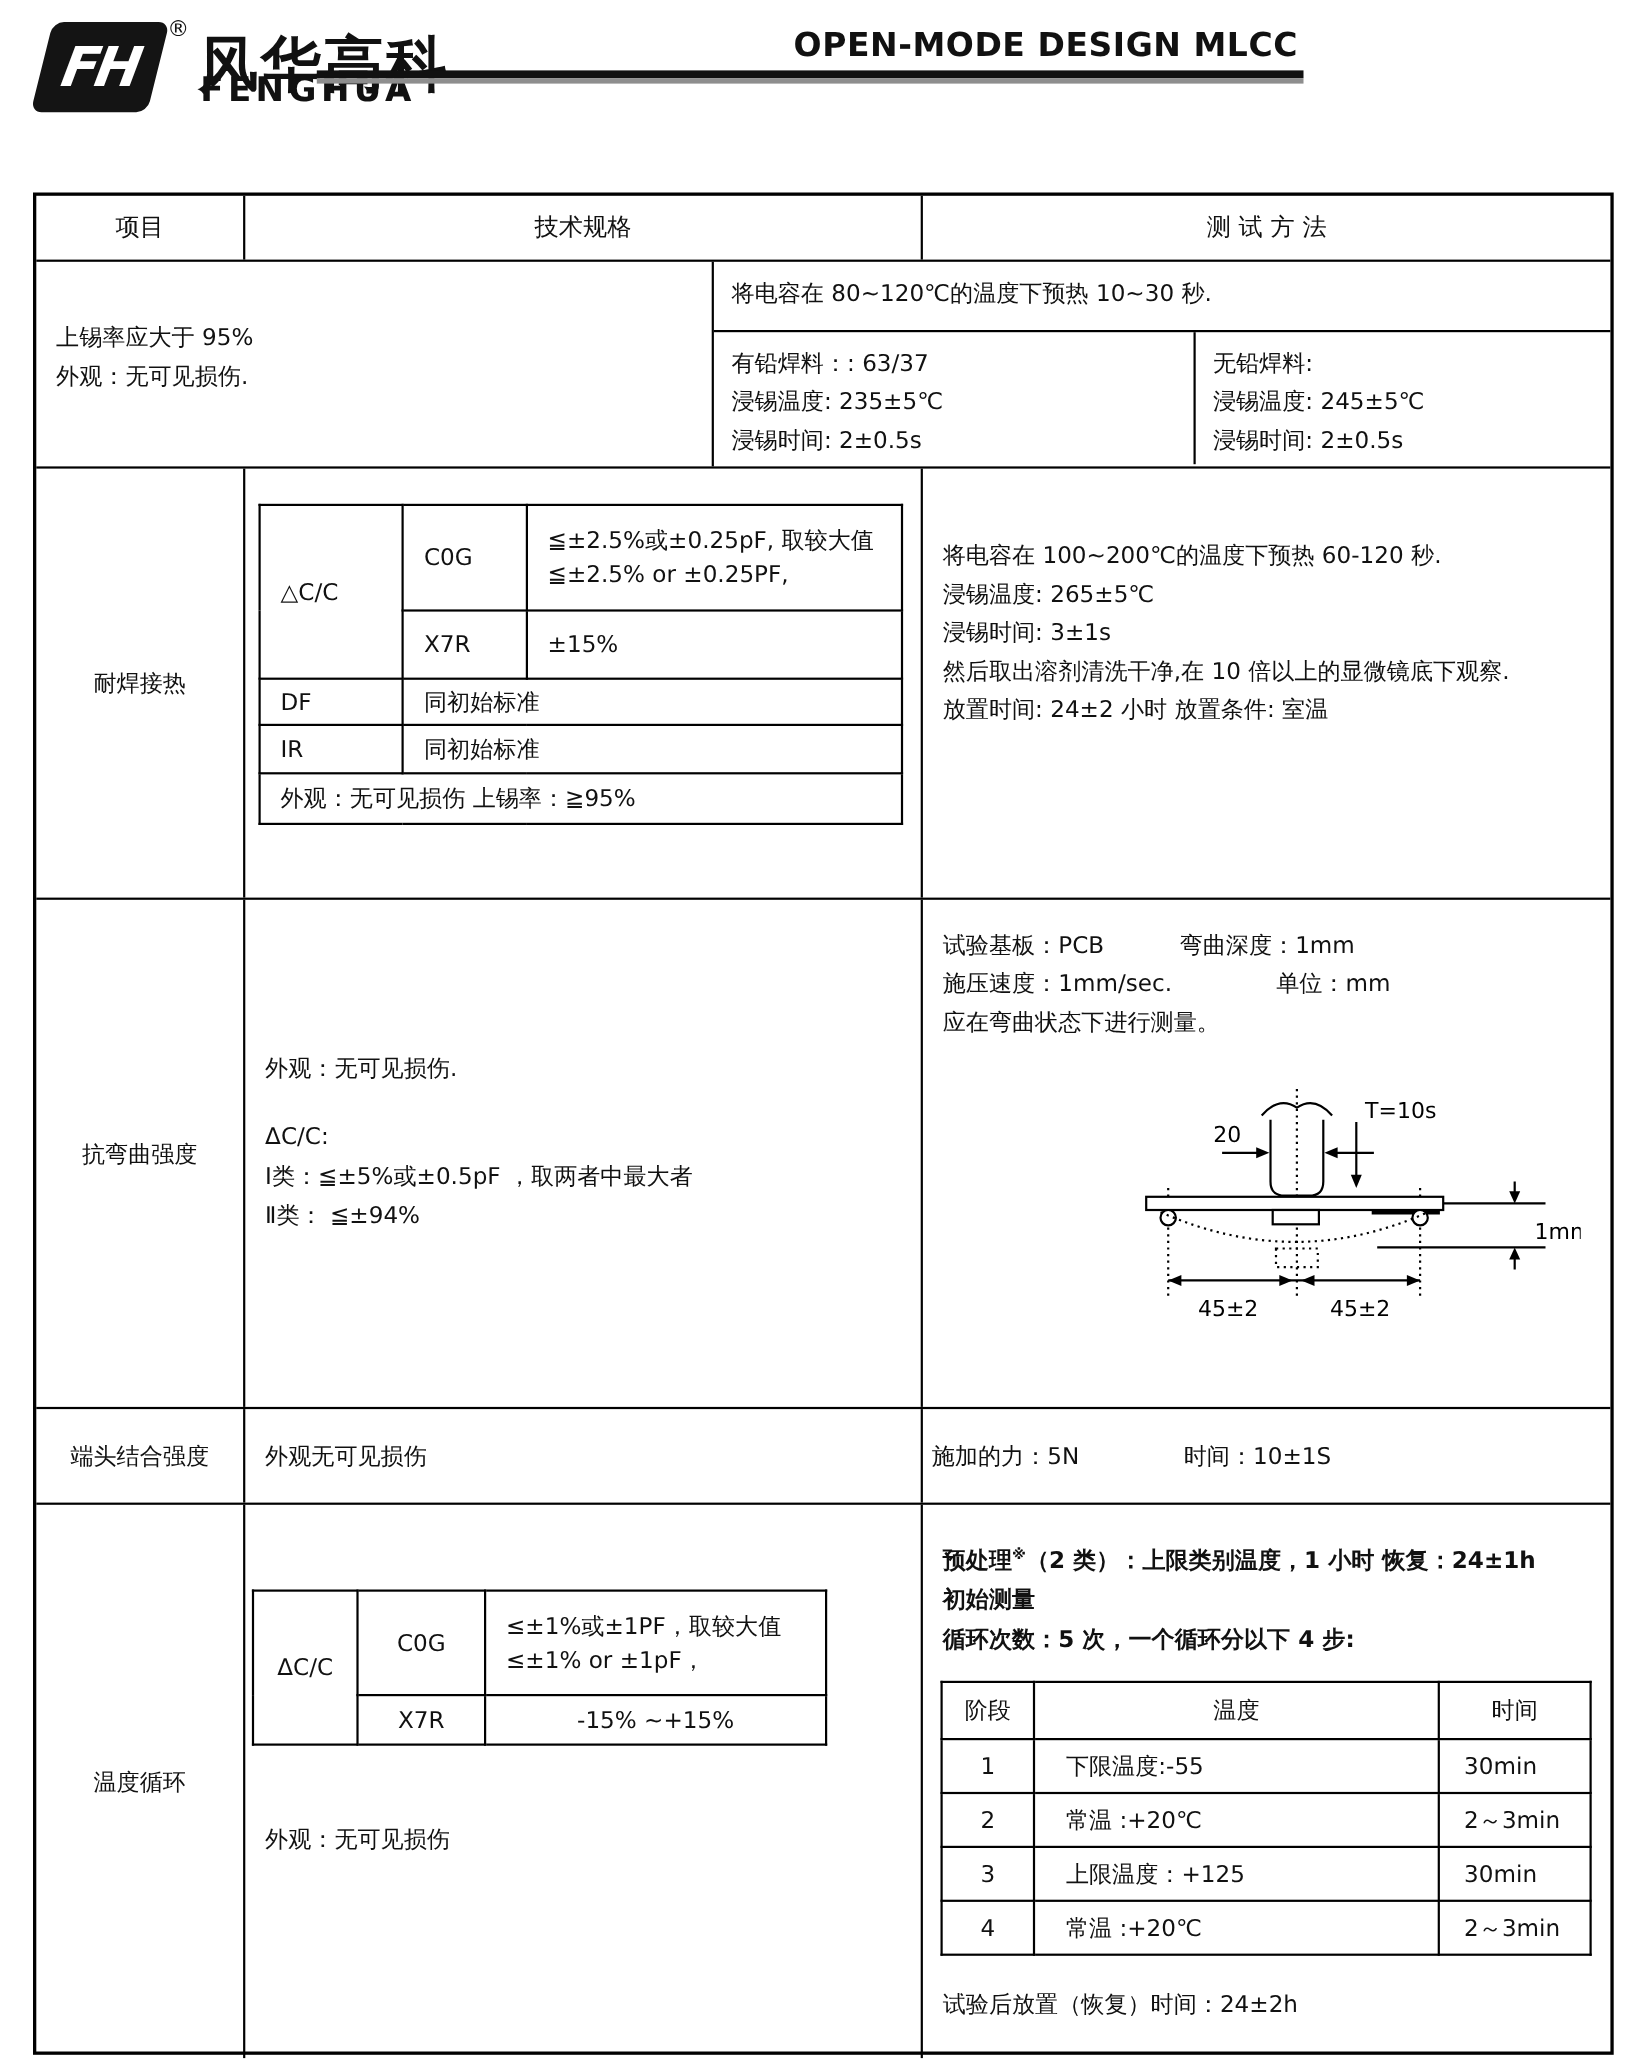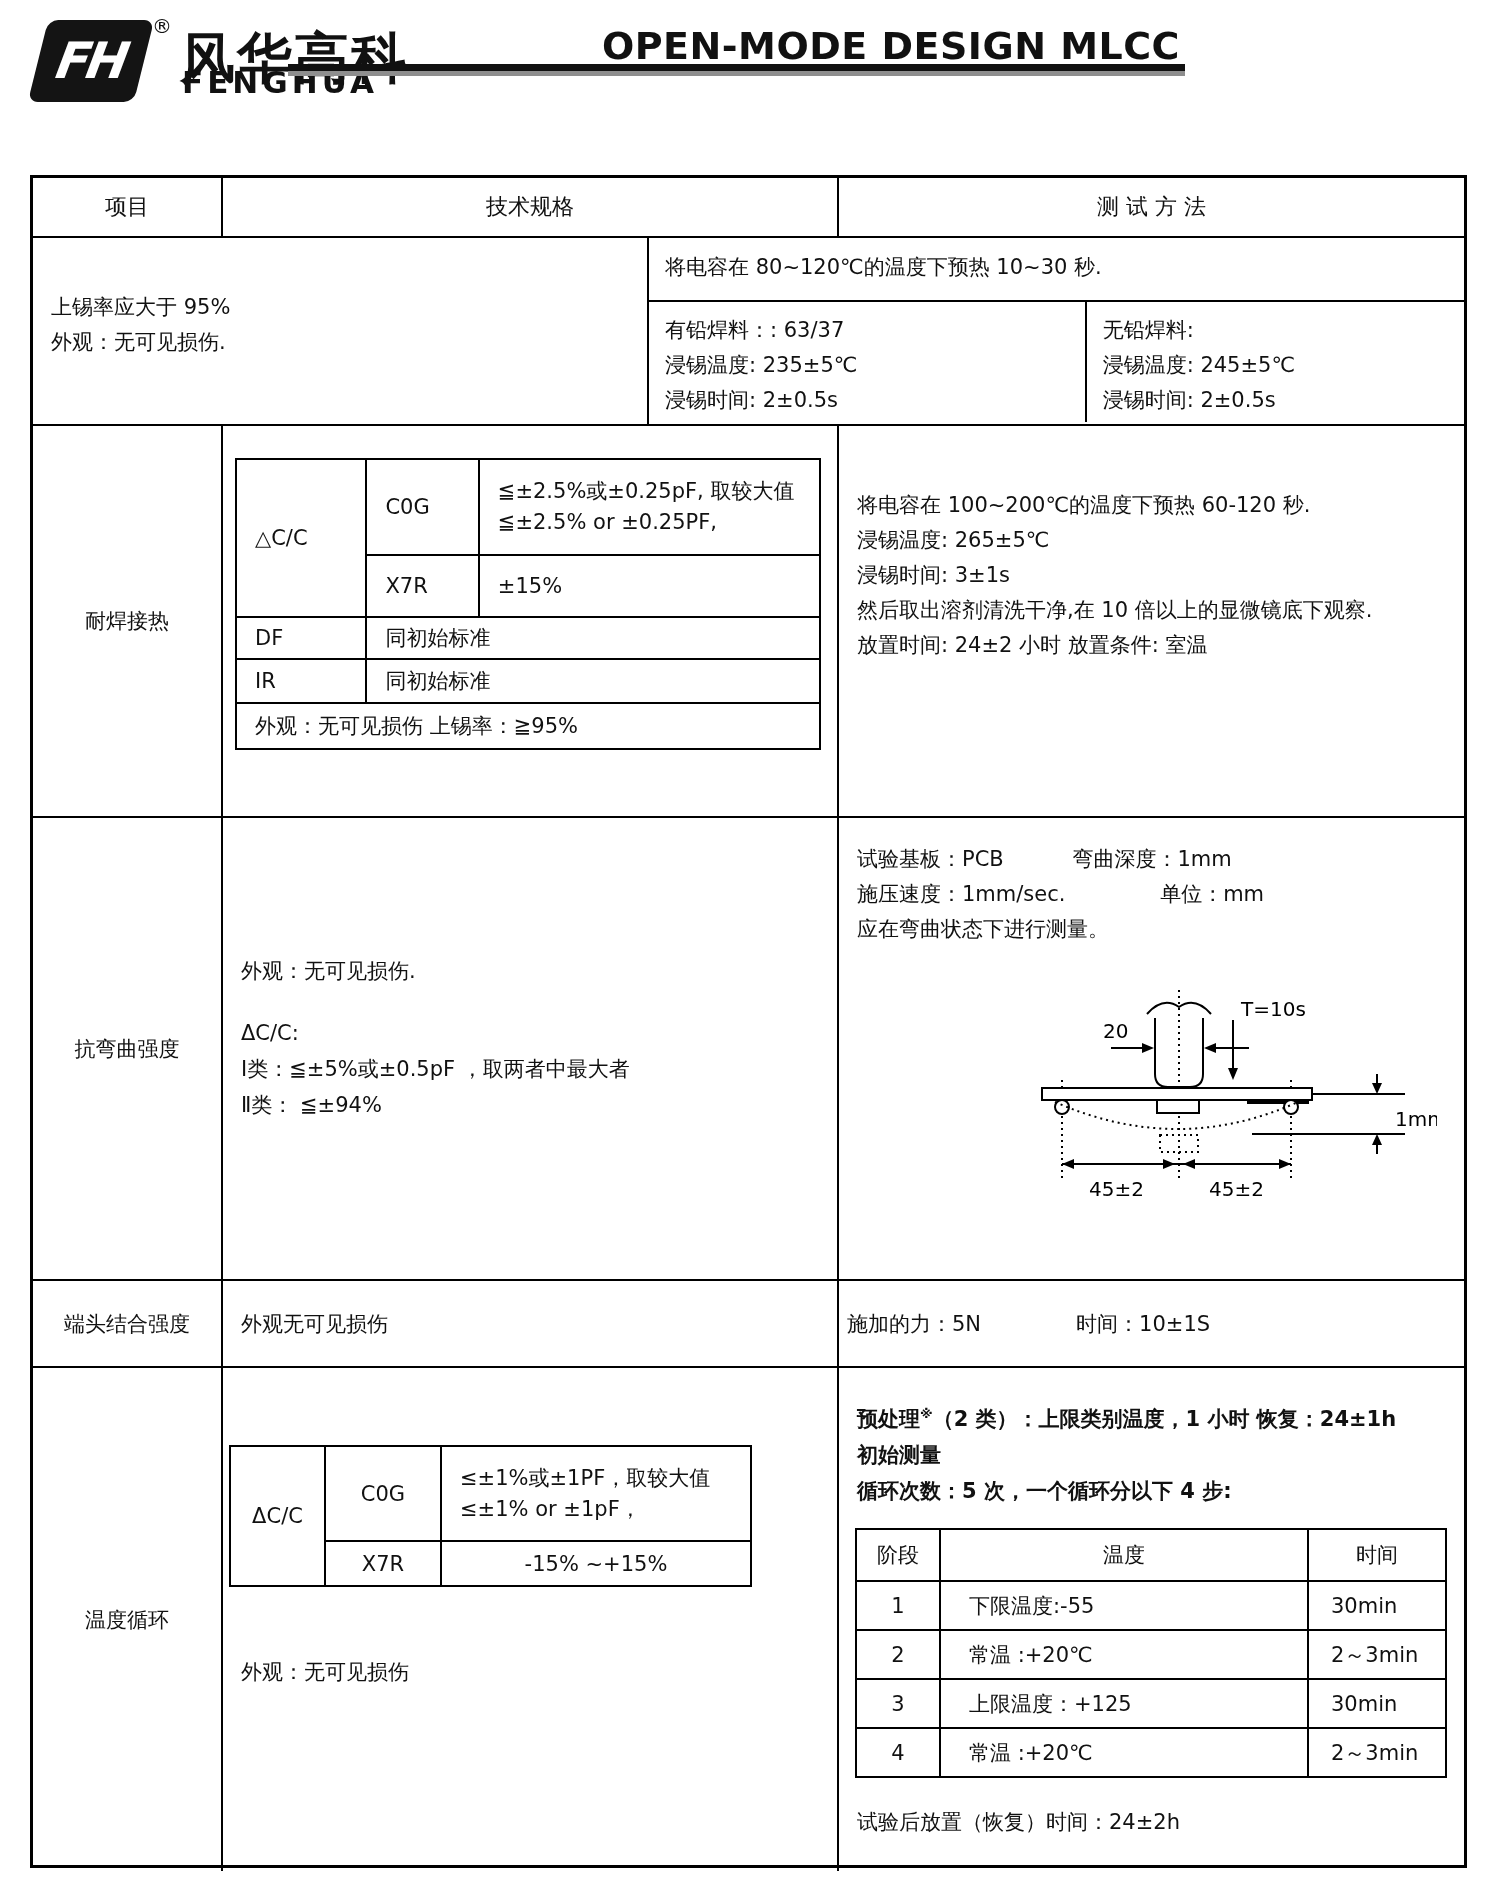--- a/index.html
+++ b/index.html
@@ -16,21 +16,21 @@
     background:#141414; border-radius:10px; transform:skewX(-14deg);
     display:flex; align-items:center; justify-content:center;
   }
   .logo-mark span {
     color:#fff; font-weight:bold; font-style:italic; font-size:50px;
     letter-spacing:-4px; transform:skewX(4deg);
   }
   .reg-mark { position:absolute; left:152px; top:14px; font-size:20px; }
   .logo-cn { position:absolute; left:180px; top:22px; font-size:55px; font-weight:bold; letter-spacing:2px; }
   .logo-en { position:absolute; left:182px; top:64px; font-size:31px; font-weight:bold; letter-spacing:4px; }
-  .doc-title { position:absolute; top:24px; right:319px; font-size:38px; font-weight:bold; letter-spacing:0.5px; }
+  .doc-title { position:absolute; top:24px; right:319px; font-size:30px; font-weight:bold; letter-spacing:0.5px; }
   .rule-black { position:absolute; left:288px; top:64px; width:897px; height:7px; background:#111; }
   .rule-gray  { position:absolute; left:288px; top:71px; width:897px; height:5px; background:#8e8e8e; }
 
   
   .spec-table {
     position:absolute; left:30px; top:175px; width:1437px; height:1693px;
     border:3px solid #000; font-size:21px;
   }
   .trow { display:flex; border-bottom:2px solid #000; }
   .trow:last-child { border-bottom:none; }

